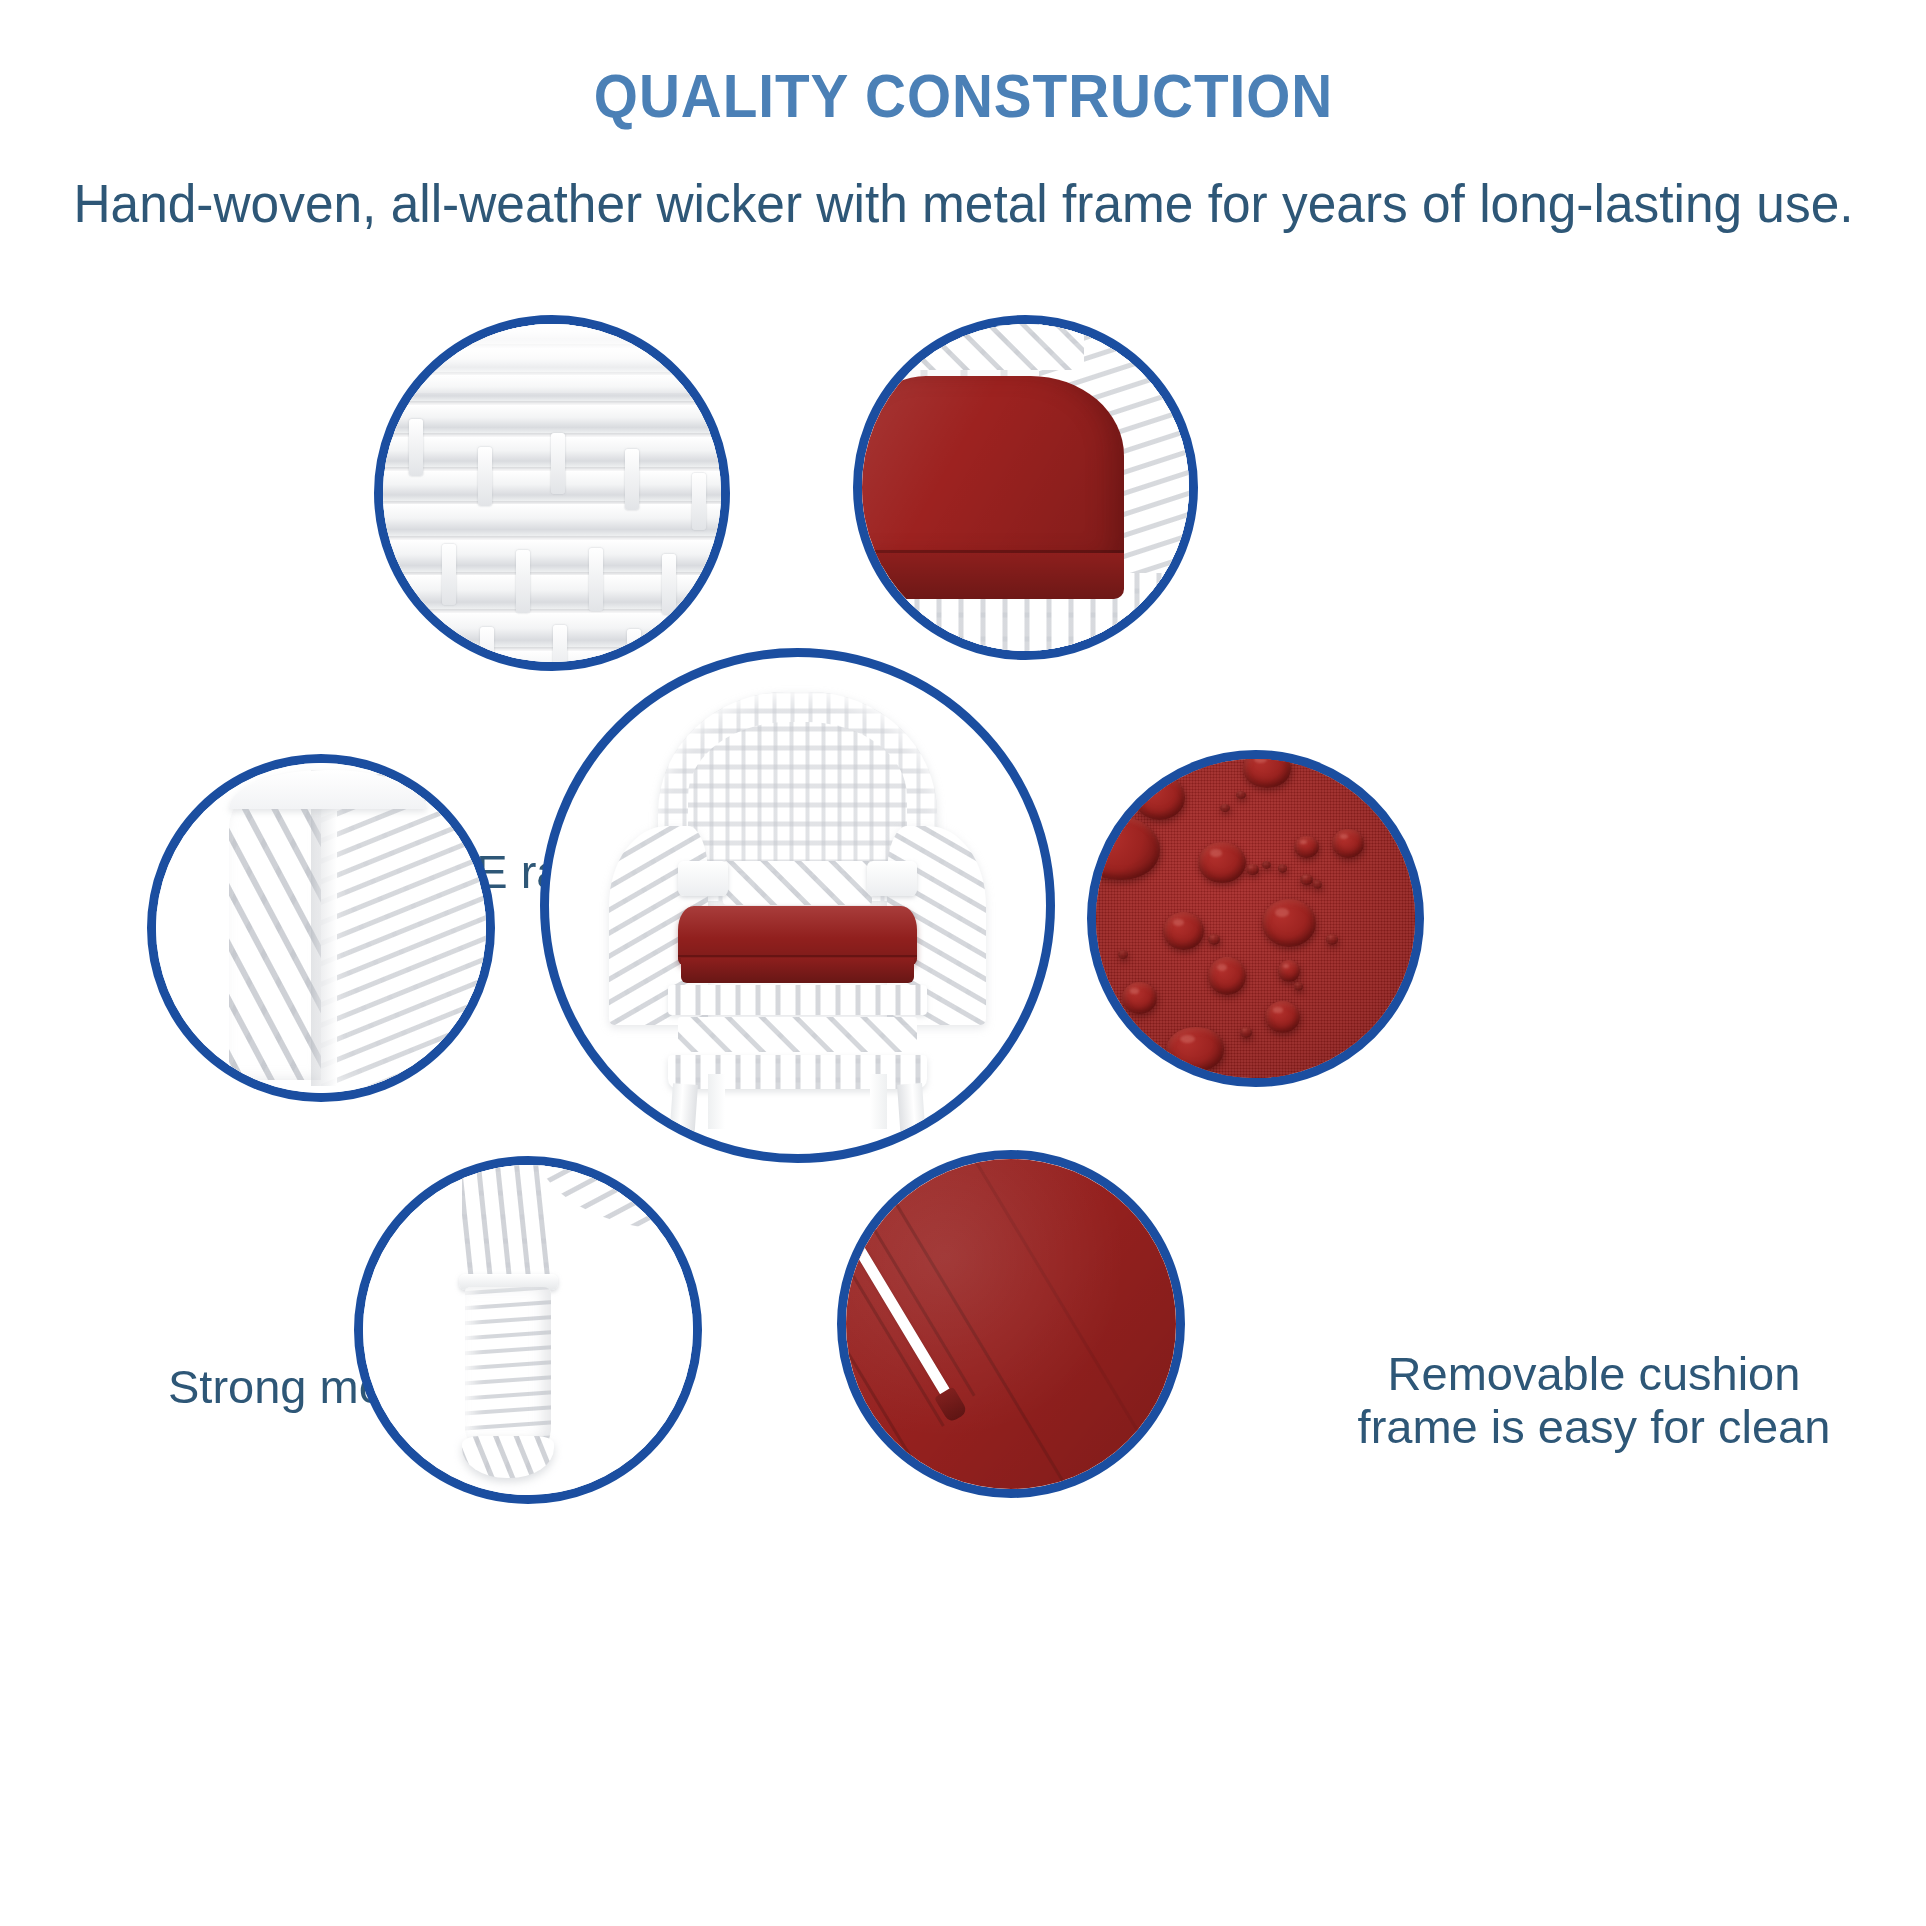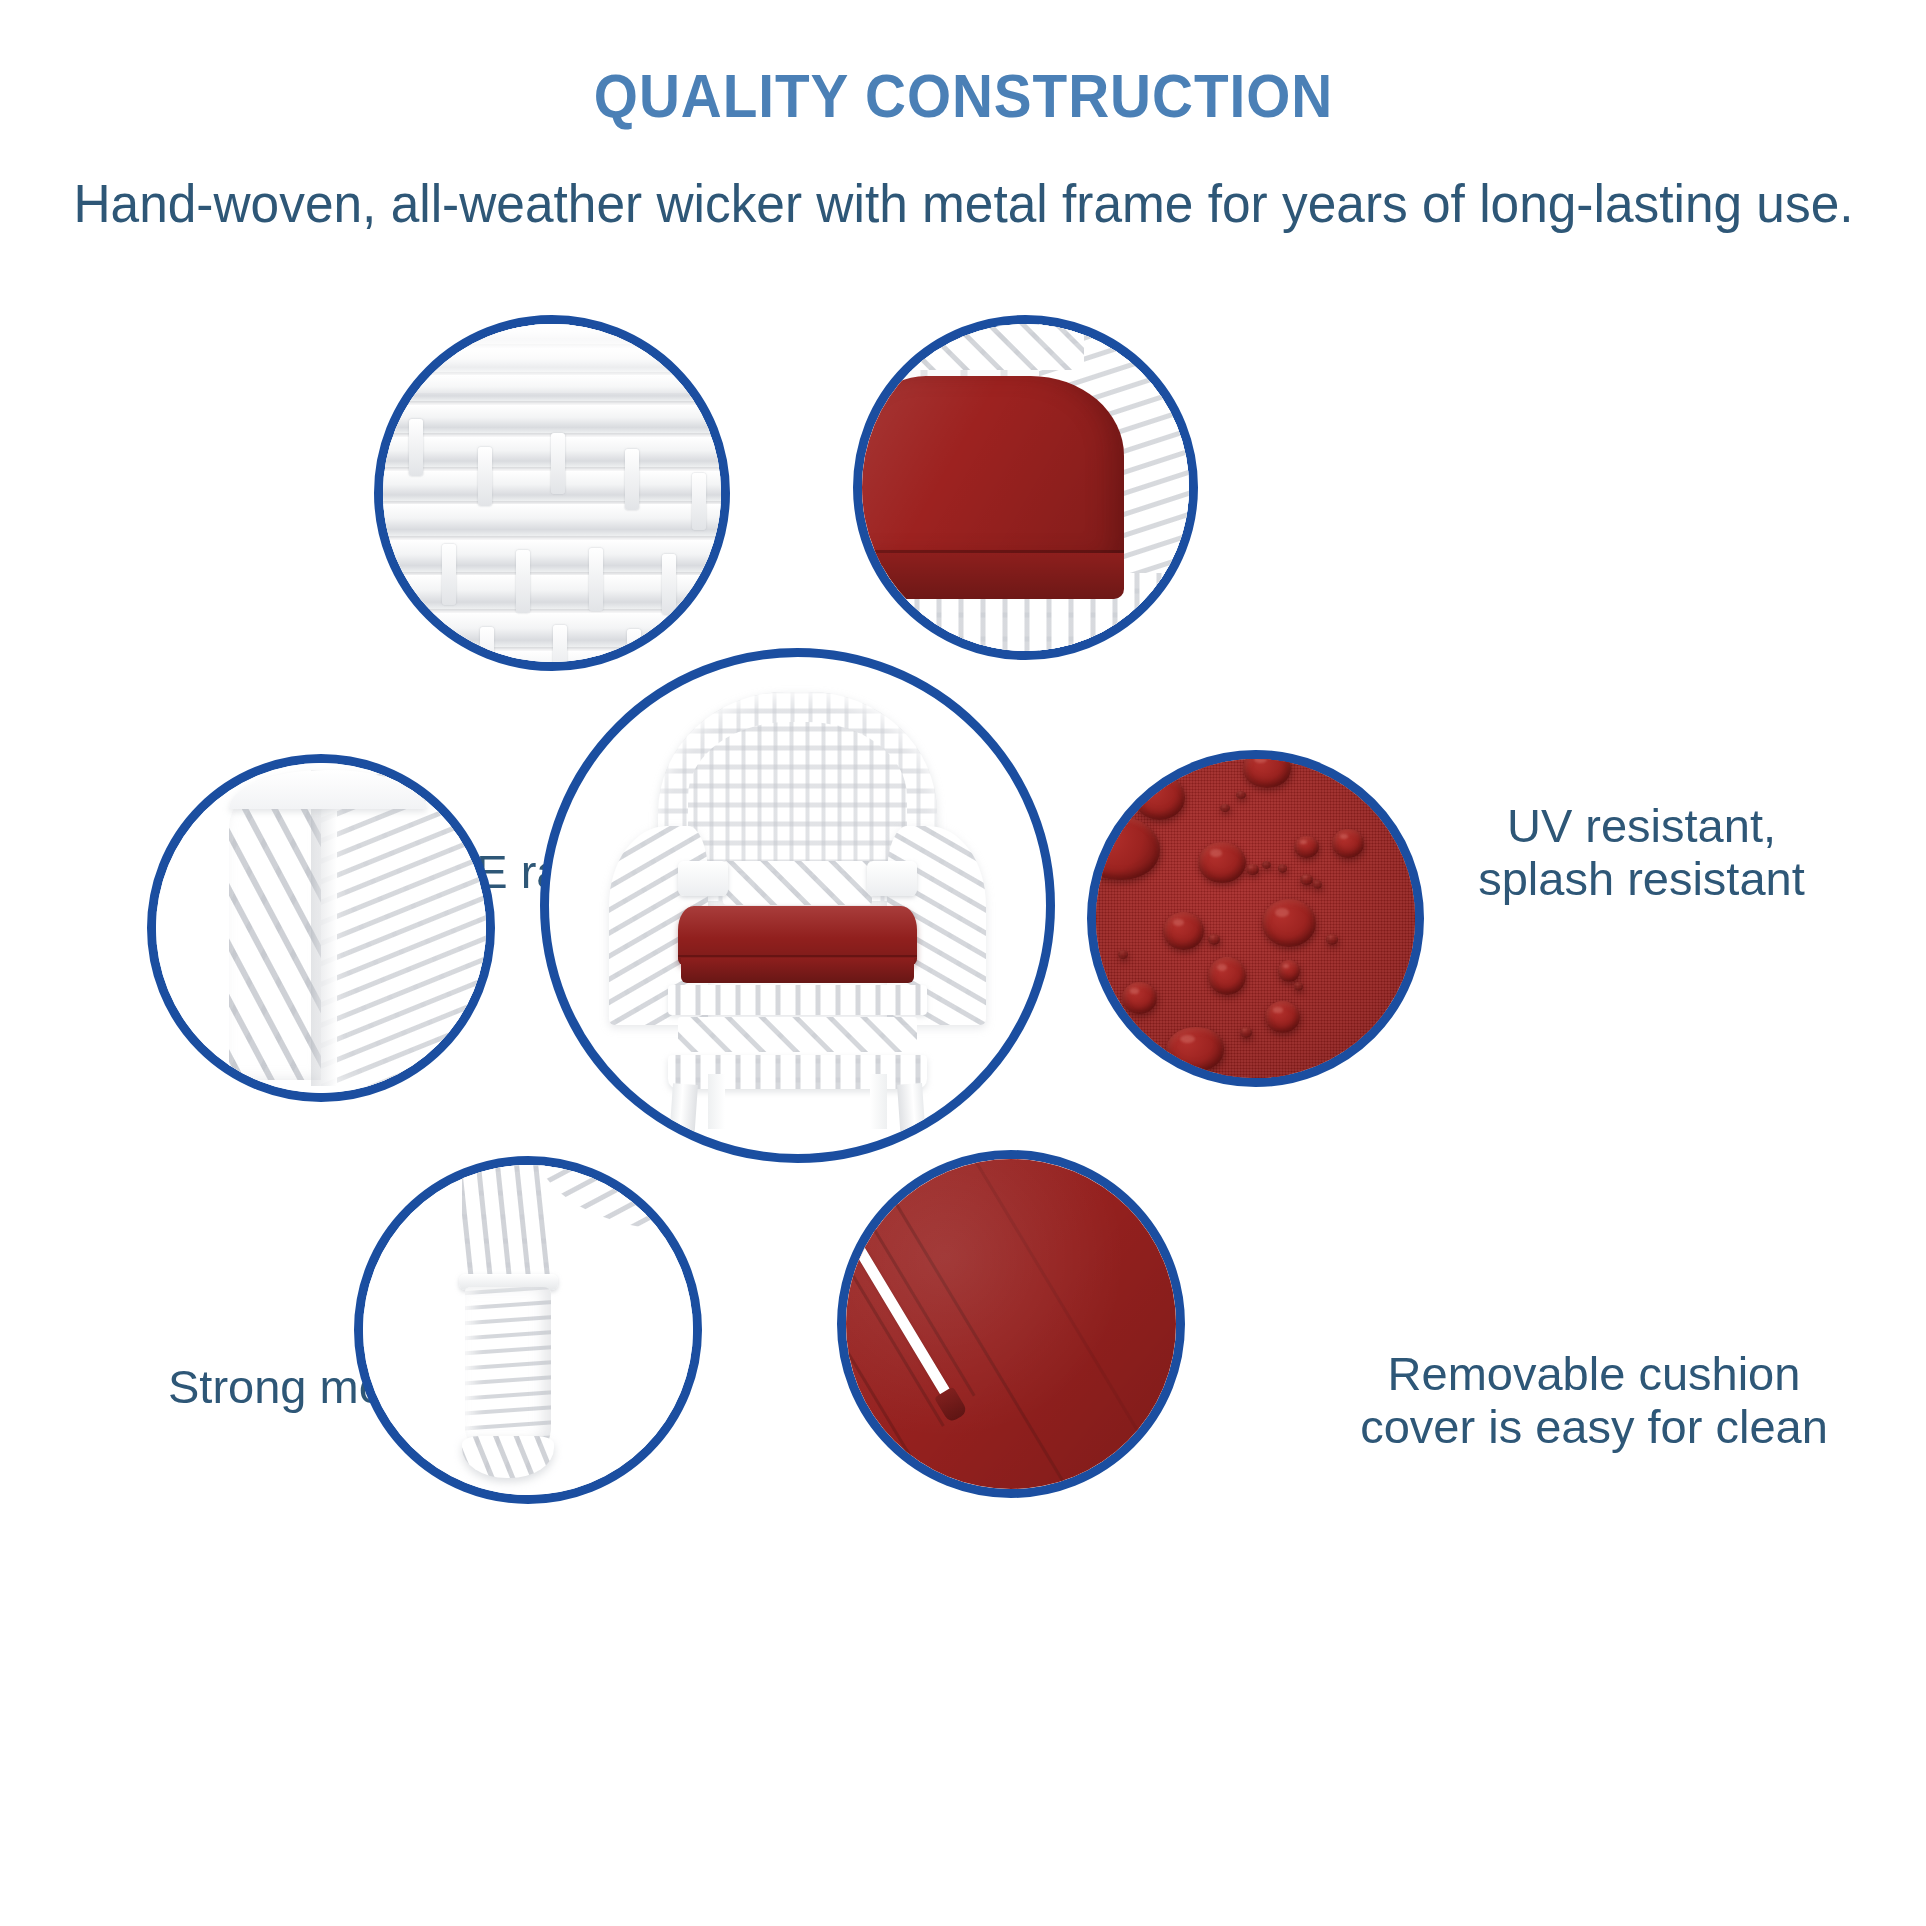--- a/index.html
+++ b/index.html
@@ -231,22 +231,20 @@
                   box-shadow: inset -12px -6px 24px rgba(70,12,12,0.35);"></div>
 
       <div class="fabric-red" style="position:absolute; left:-4%; top:70%; width:84%; height:14%;
                   border-radius: 0 0 10px 10px;
                   background-image: linear-gradient(180deg, rgba(0,0,0,0.10), rgba(0,0,0,0.30));"></div>
       <div style="position:absolute; left:-4%; top:69%; width:84%; height:3px;
                   background:rgba(60,10,10,0.45);"></div>
     </div>
   </div>
 
-  <div class="label center-align" style="left:1394px; top:800px; width:495px;">UV resistant,
-splash resistant</div>
 
   <div class="circle" style="left:147px; top:754px; width:348px; height:348px;">
     <div class="circle-inner" style="background:#ffffff;">
 
       <div style="position:absolute; left:22%; top:8%; width:30%; height:88%;
                   border-radius: 38px 0 0 0;
                   background-color:#fdfdfd;
                   background-image:
                     repeating-linear-gradient(62deg, rgba(255,255,255,1) 0 8px, rgba(198,201,207,0.85) 9px 14px, rgba(255,255,255,1) 15px 26px),
                     repeating-linear-gradient(-62deg, rgba(255,255,255,0) 0 8px, rgba(198,201,207,0.85) 9px 14px, rgba(255,255,255,0) 15px 26px);
@@ -389,21 +387,21 @@
       <div class="droplet" style="left:7%;  top:60%; width:3%; height:2.6%;"></div>
       <div class="droplet" style="left:72%; top:55%; width:4%; height:3.4%;"></div>
       <div class="droplet" style="left:62%; top:70%; width:3%; height:2.6%;"></div>
       <div class="droplet" style="left:45%; top:84%; width:4%; height:3.4%;"></div>
       <div class="droplet" style="left:39%; top:14%; width:3%; height:2.6%;"></div>
       <div class="droplet" style="left:44%; top:10%; width:3%; height:2.6%;"></div>
     </div>
   </div>
 
   <div class="label center-align" style="left:1307px; top:1348px; width:574px;">Removable cushion
-cover is easy for clean</div>
+frame is easy for clean</div>
 
   <div class="circle" style="left:354px; top:1156px; width:348px; height:348px;">
     <div class="circle-inner" style="background:#ffffff;">
 
       <div style="position:absolute; left:30%; top:-6%; width:28%; height:40%;
                   background-color:#fdfdfd;
                   background-image:
                     repeating-linear-gradient(84deg, rgba(255,255,255,1) 0 6px, rgba(198,201,207,0.8) 7px 11px, rgba(255,255,255,1) 12px 19px),
                     repeating-linear-gradient(0deg, rgba(255,255,255,0) 0 9px, rgba(206,209,214,0.5) 10px 14px, rgba(255,255,255,0) 15px 24px);
                   border-radius: 8px 8px 4px 4px;"></div>

